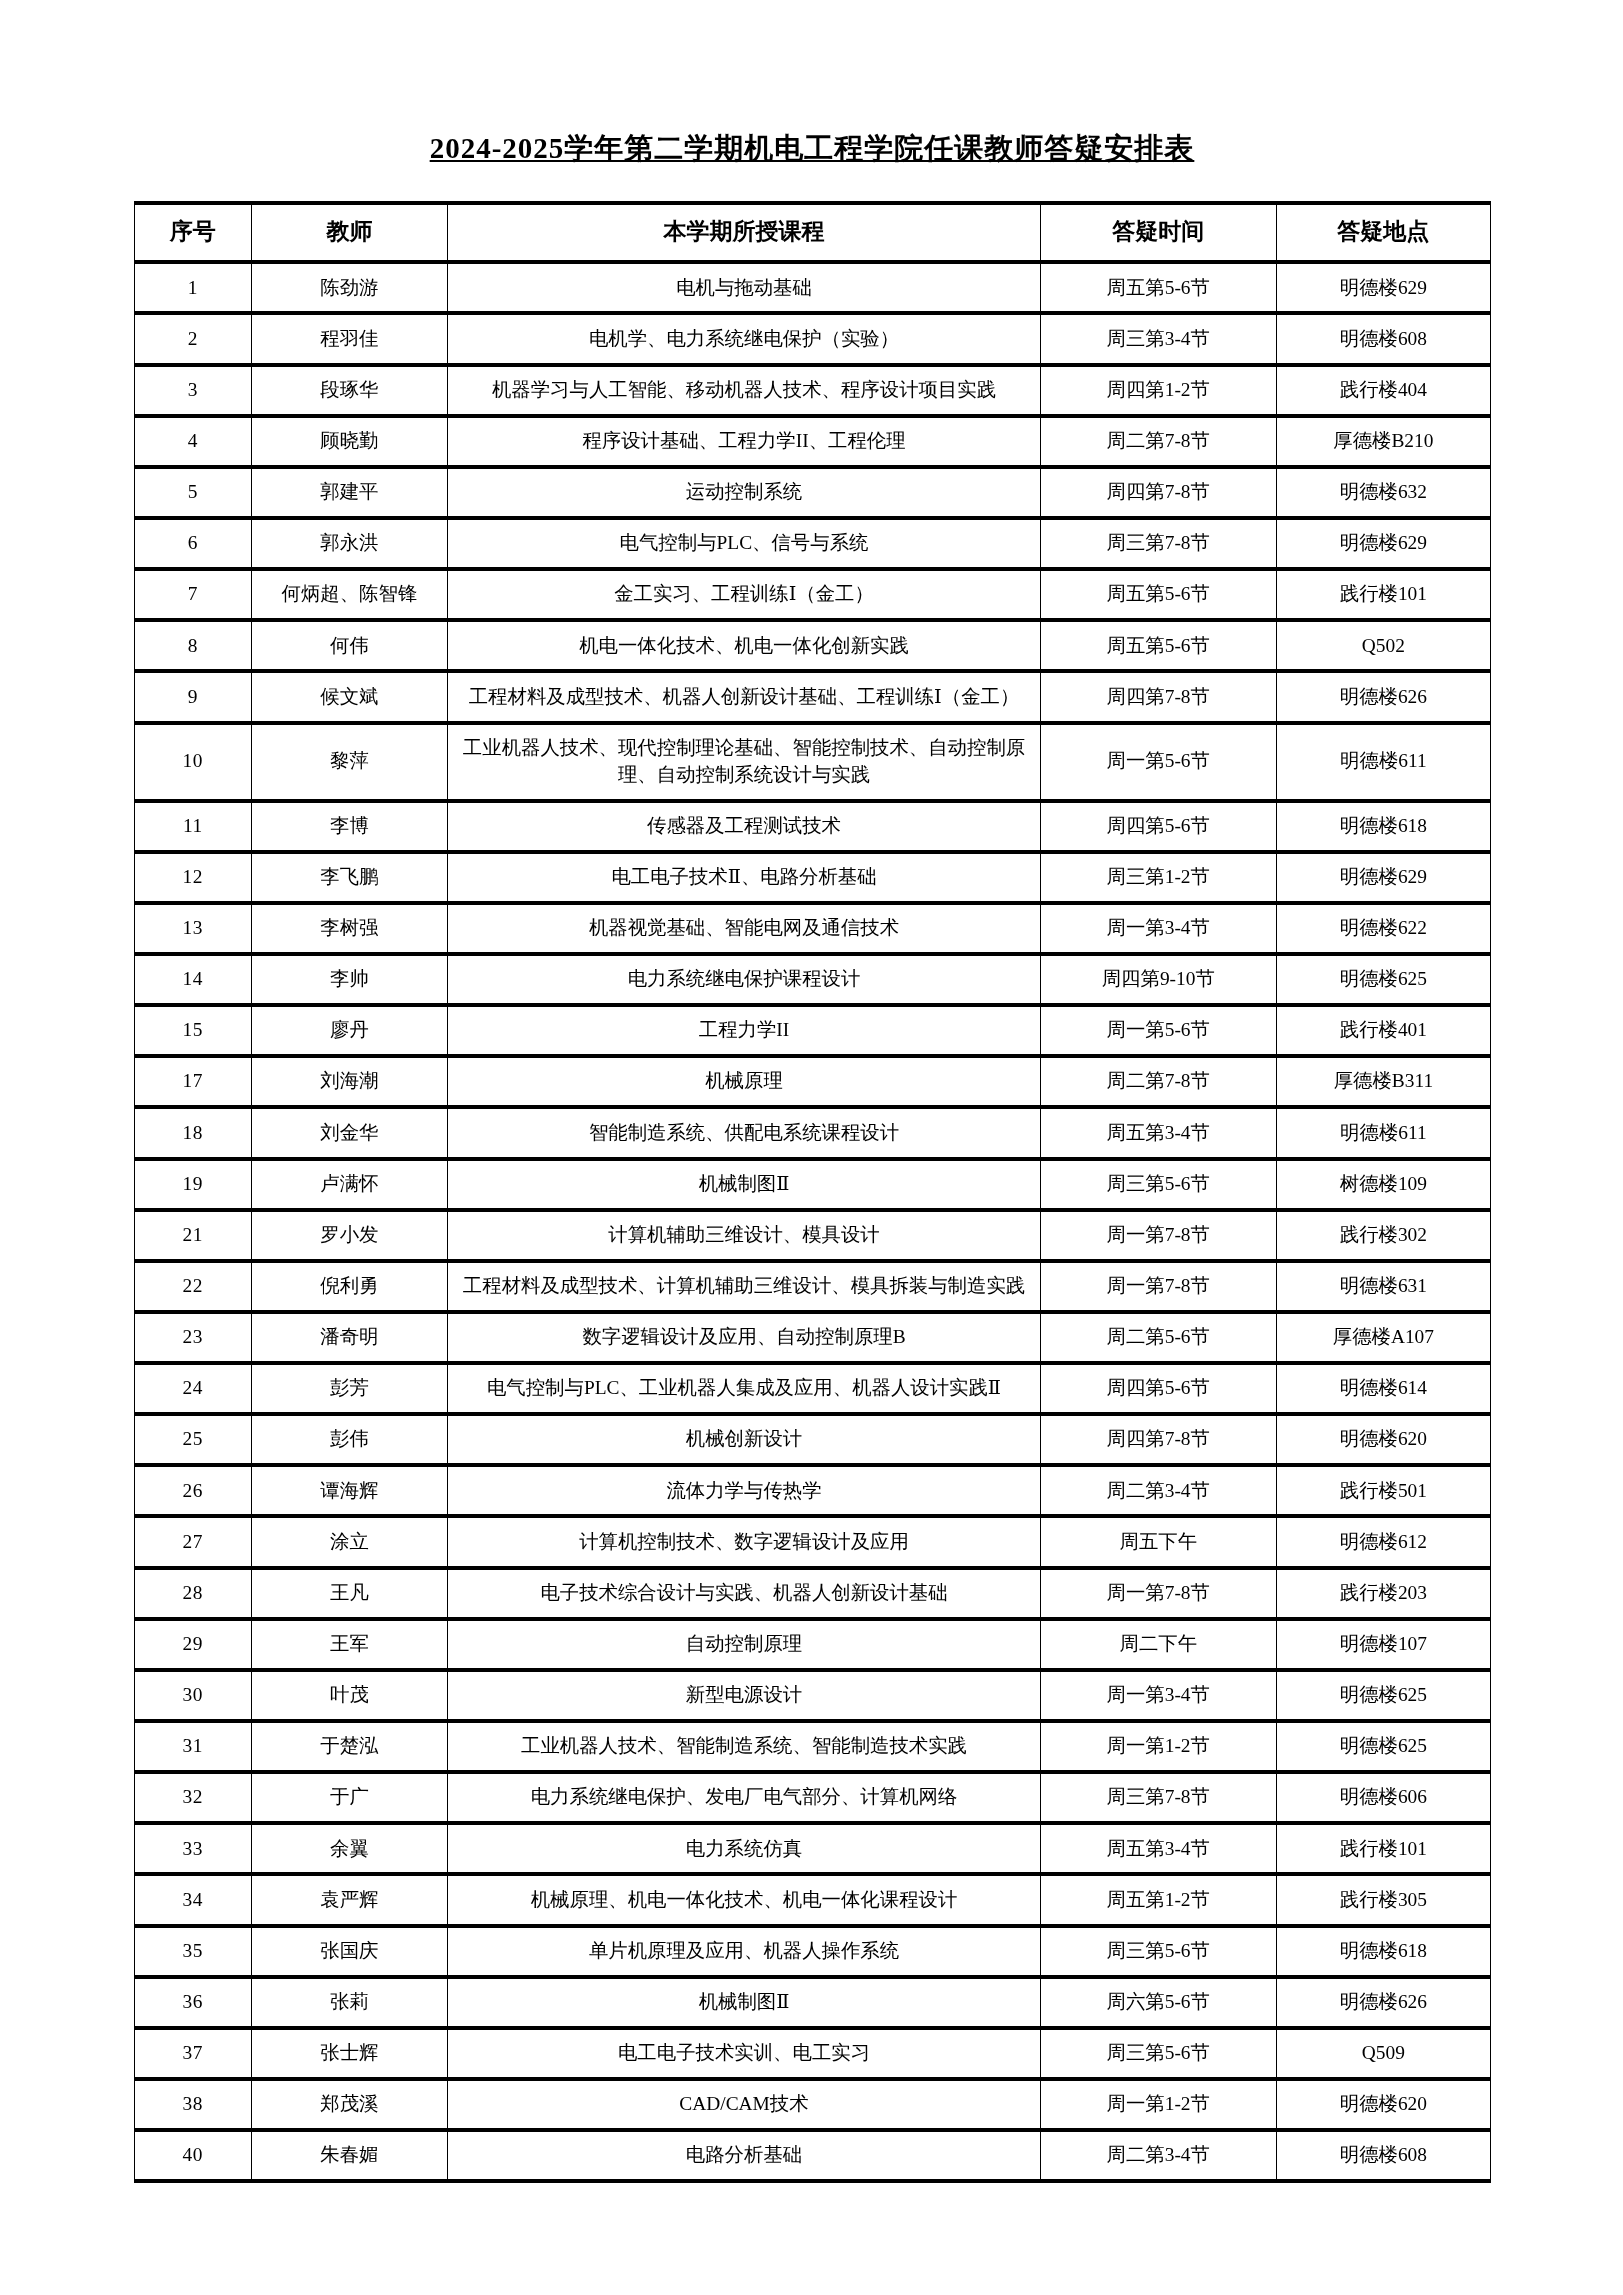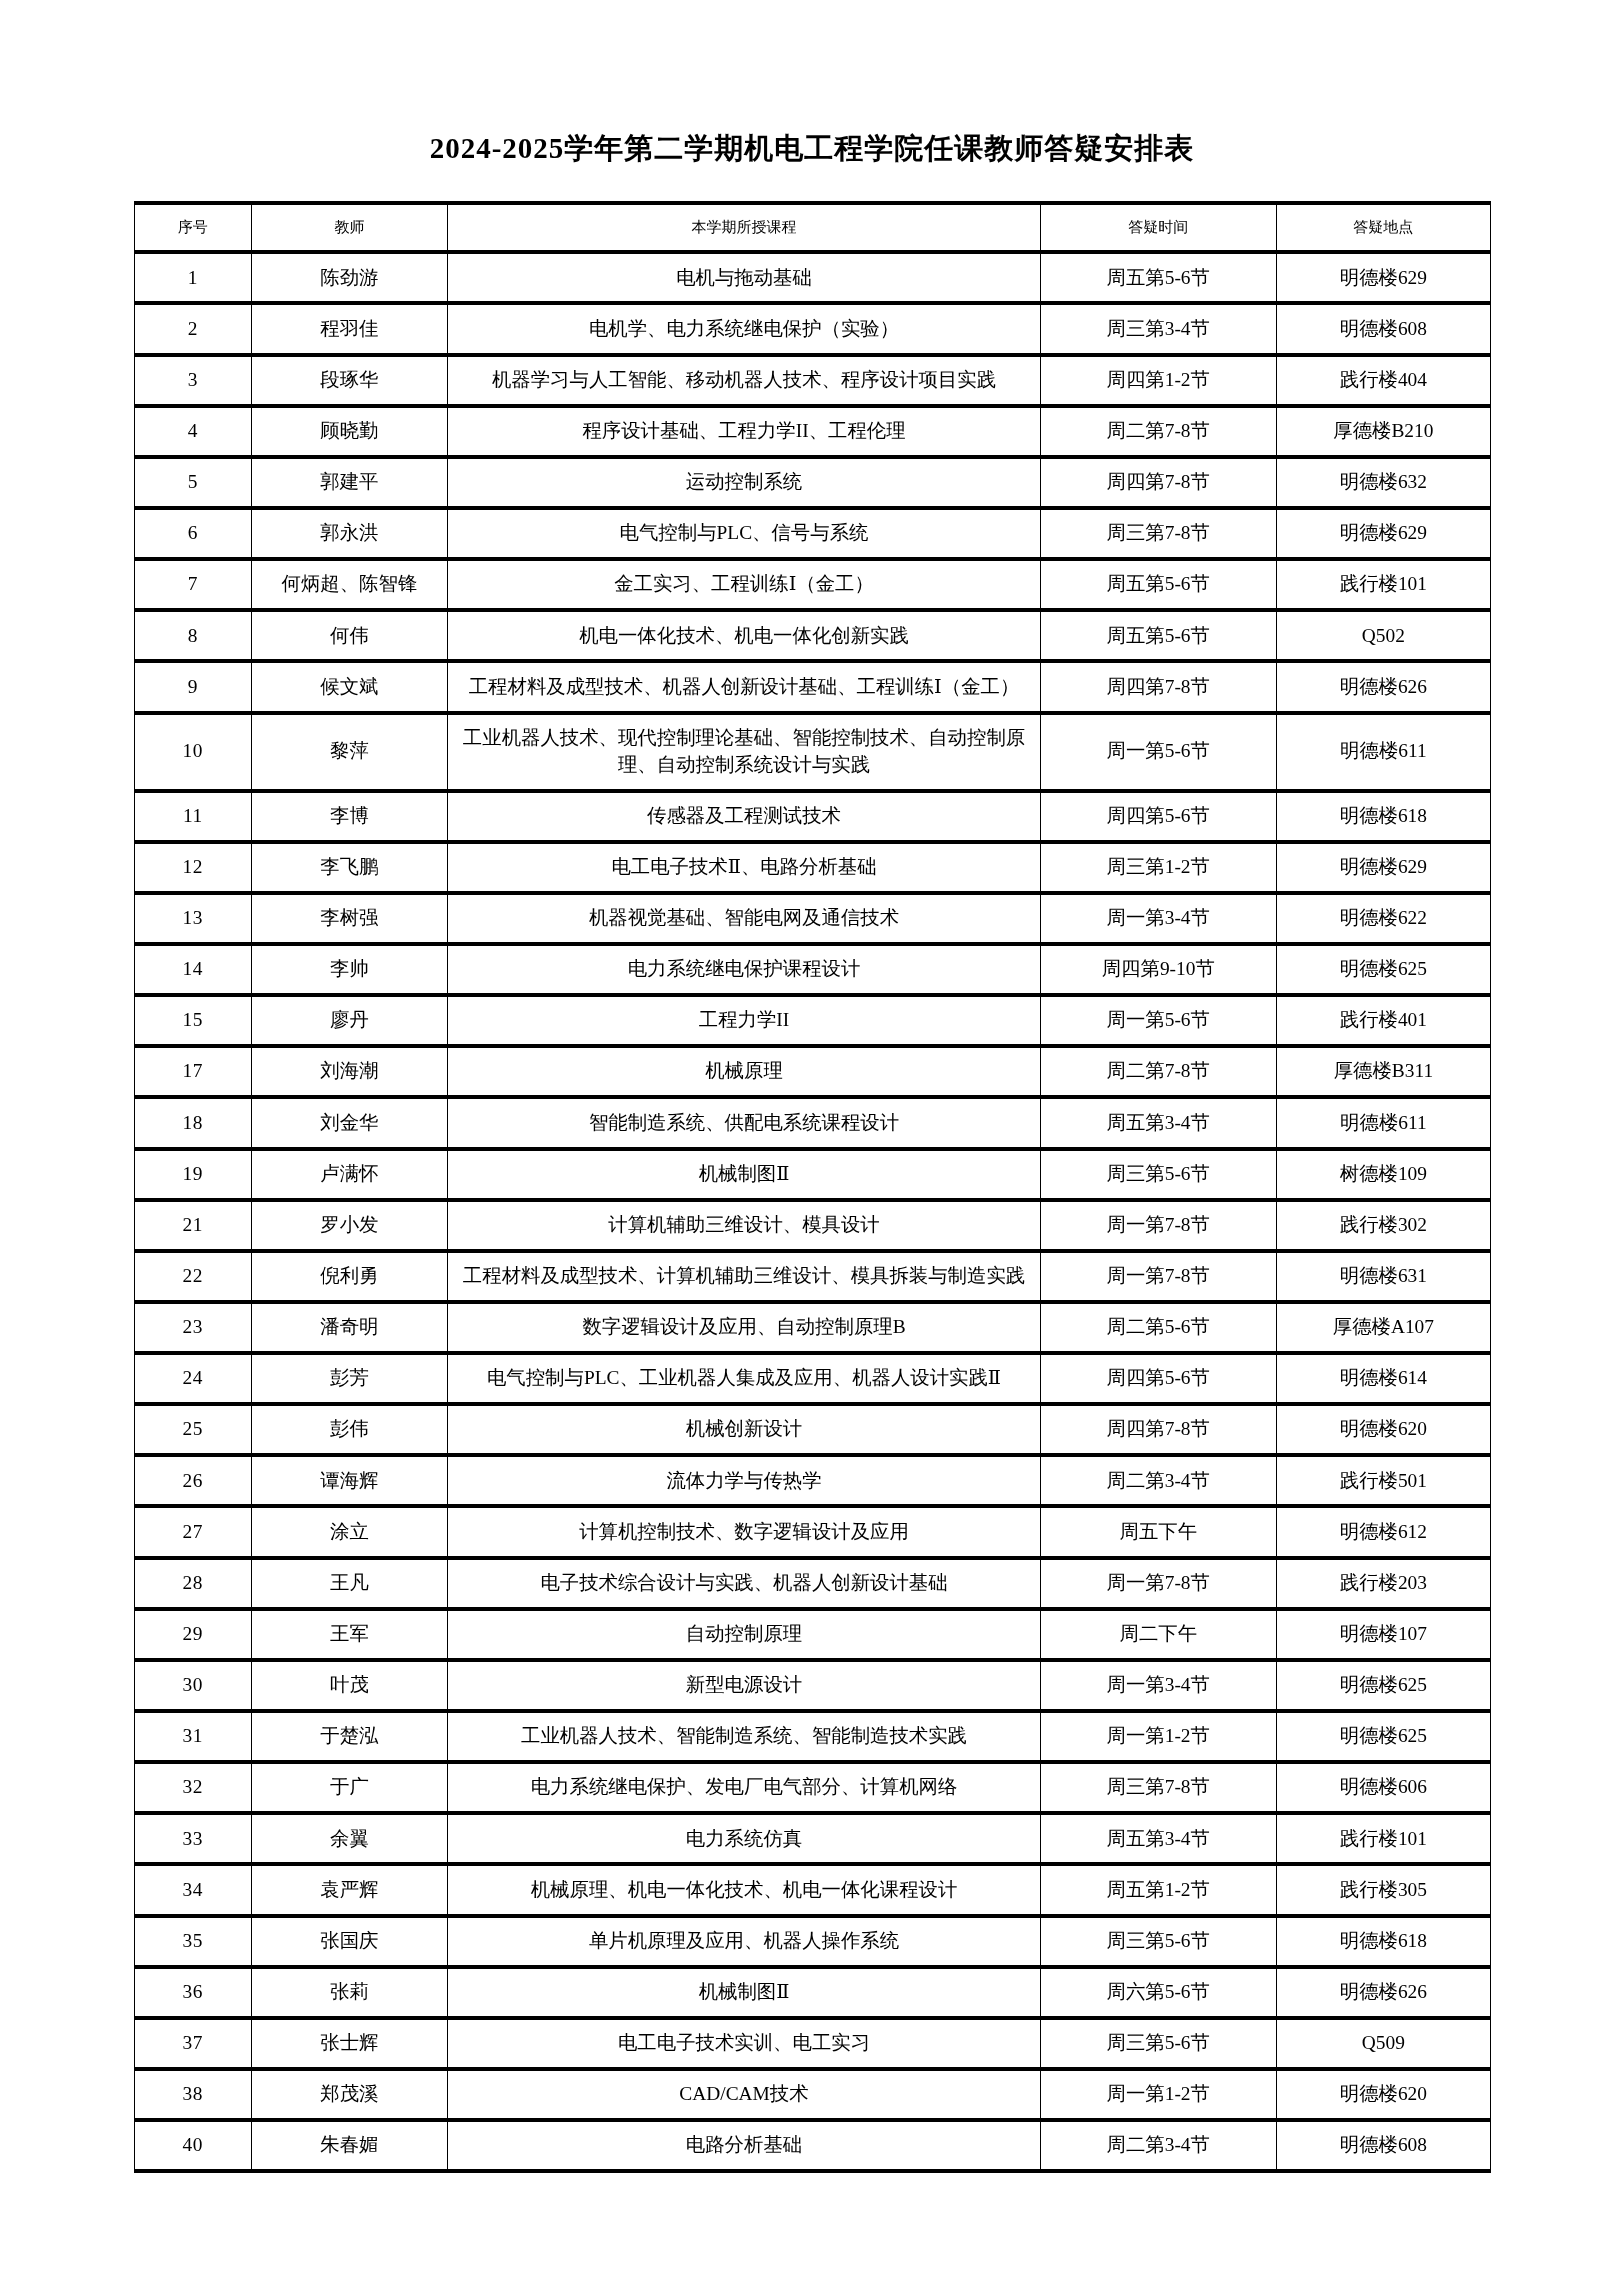--- a/index.html
+++ b/index.html
@@ -17,20 +17,21 @@
     overflow: hidden;
   }
   .doc-title {
     padding-top: 129px;
     margin: 0;
     text-align: center;
     font-size: 29px;
     font-weight: bold;
     letter-spacing: 1px;
     font-family: "Liberation Serif", "DejaVu Serif", serif;
+    text-decoration: underline;
   }
   .table-wrap {
     margin: 32px 133px 0 134px;
   }
   table.schedule {
     width: 1357px;
     border-collapse: collapse;
     table-layout: fixed;
   }
   table.schedule col.c-index    { width: 8.6%; }
@@ -41,22 +42,22 @@
   table.schedule th,
   table.schedule td {
     border: 1.5px solid #000;
     border-top-width: 4.1px;
     border-bottom-width: 4.1px;
     text-align: center;
     vertical-align: middle;
     overflow: hidden;
   }
   table.schedule th {
-    font-size: 15px;
-    font-weight: normal;
+    font-size: 23px;
+    font-weight: bold;
     padding: 13.3px 5.1px;
     line-height: 1.25;
   }
   table.schedule td {
     font-size: 19.4px;
     padding: 10.2px 11.3px;
     line-height: 1.38;
   }
   td.cell-index { letter-spacing: 0.5px; }
 </style>

